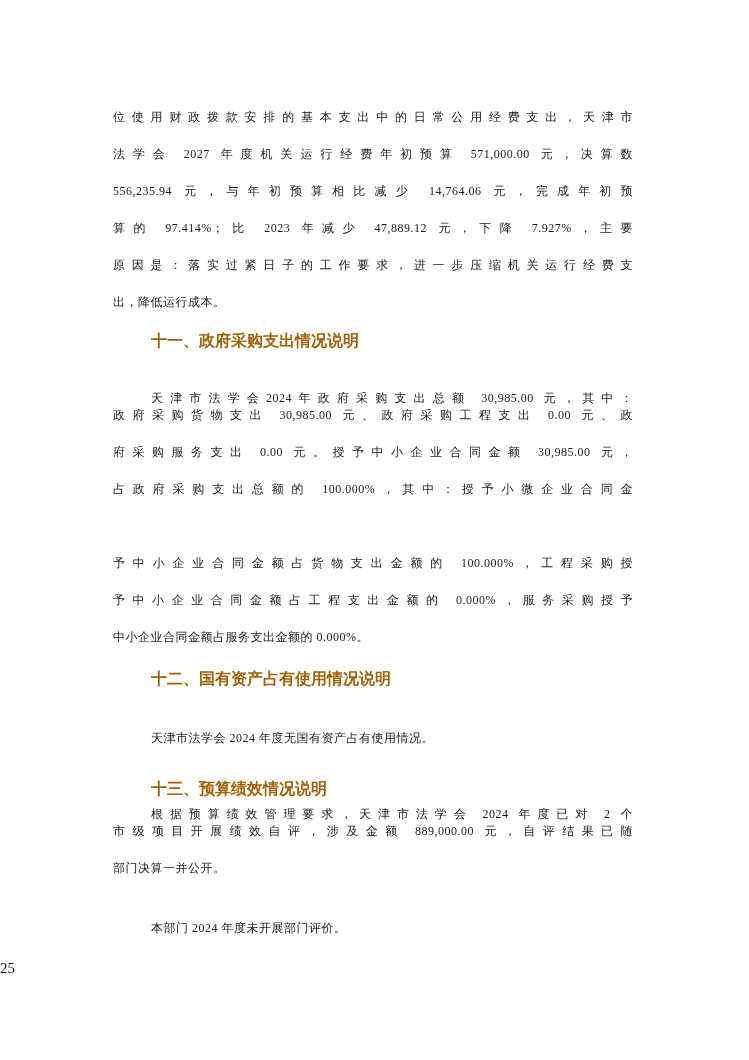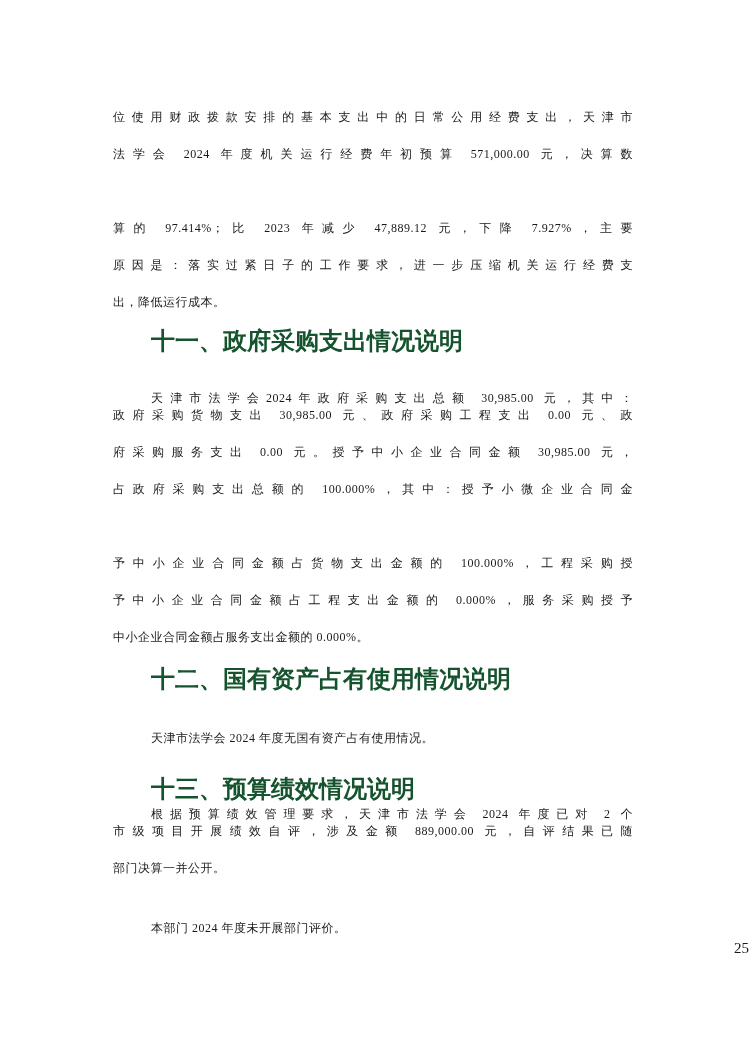--- a/index.html
+++ b/index.html
@@ -42,42 +42,43 @@
       left: 151px;
       width: 482px;
       margin-top: 20px;
     }
     .heading {
       position: absolute;
       left: 151px;
       height: 30px;
       font-family: "DejaVu Sans", "Liberation Sans", sans-serif;
       font-weight: bold;
-      font-size: 24px;
+      font-size: 16px;
       line-height: 30px;
       white-space: nowrap;
-      color: #14532d;
+      color: #a16207;
     }
     .page-number {
       position: absolute;
       left: 0;
       width: 749px;
-      top: 938px;
-      text-align: right;
+      top: 958px;
+      text-align: left;
       font-size: 15px;
       line-height: 20px;
     }
   </style>
 </head>
 <body>
 
 <div class="page">
 
   <div class="line" style="top:102px;">位使用财政拨款安排的基本支出中的日常公用经费支出，天津市</div>
-  <div class="line" style="top:139px;">法学会 2024 年度机关运行经费年初预算 571,000.00 元，决算数</div>
+  <div class="line" style="top:139px;">法学会 2027 年度机关运行经费年初预算 571,000.00 元，决算数</div>
+  <div class="line" style="top:176px;">556,235.94 元，与年初预算相比减少 14,764.06 元，完成年初预</div>
   <div class="line" style="top:213px;">算的 97.414%；比 2023 年减少 47,889.12 元，下降 7.927%，主要</div>
   <div class="line" style="top:250px;">原因是：落实过紧日子的工作要求，进一步压缩机关运行经费支</div>
   <div class="line last" style="top:287px;">出，降低运行成本。</div>
 
   <div class="heading" style="top:326px;">十一、政府采购支出情况说明</div>
   <div class="line indent" style="top:363px;">天津市法学会2024年政府采购支出总额 30,985.00 元，其中：</div>
   <div class="line" style="top:400px;">政府采购货物支出 30,985.00 元、政府采购工程支出 0.00 元、政</div>
   <div class="line" style="top:437px;">府采购服务支出 0.00 元。授予中小企业合同金额 30,985.00 元，</div>
   <div class="line" style="top:474px;">占政府采购支出总额的 100.000%，其中：授予小微企业合同金</div>
   <div class="line" style="top:548px;">予中小企业合同金额占货物支出金额的 100.000%，工程采购授</div>

